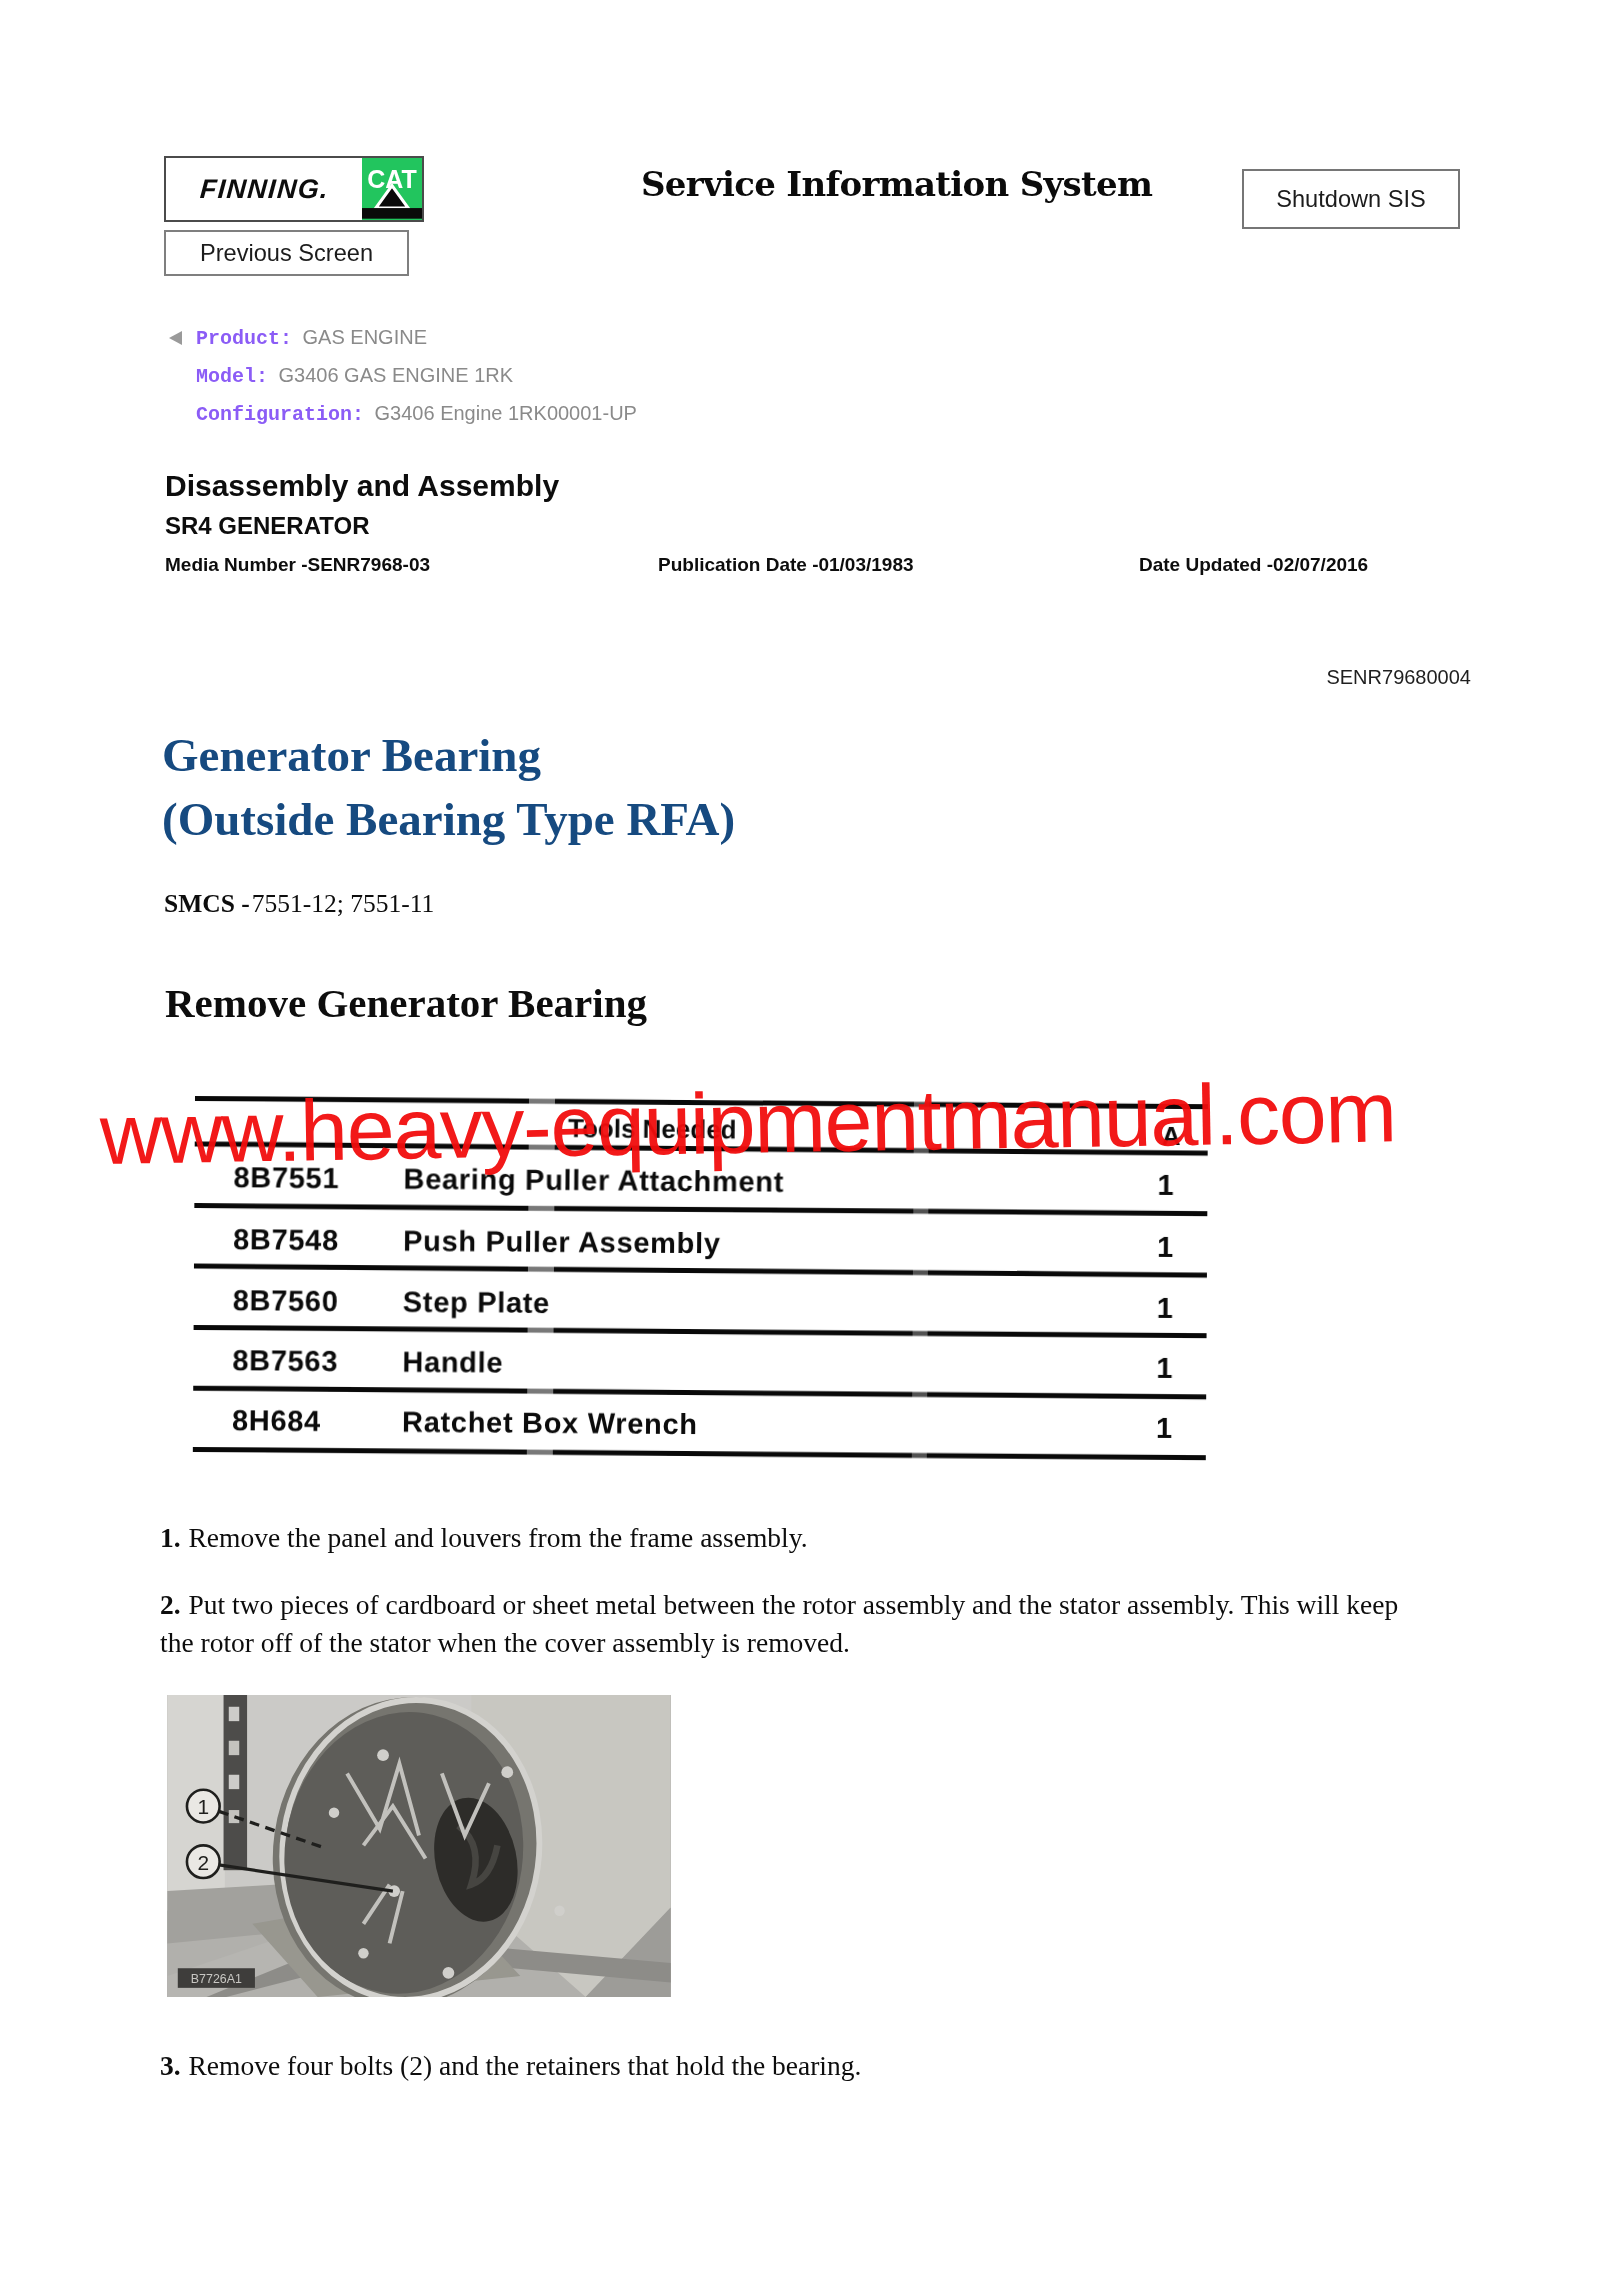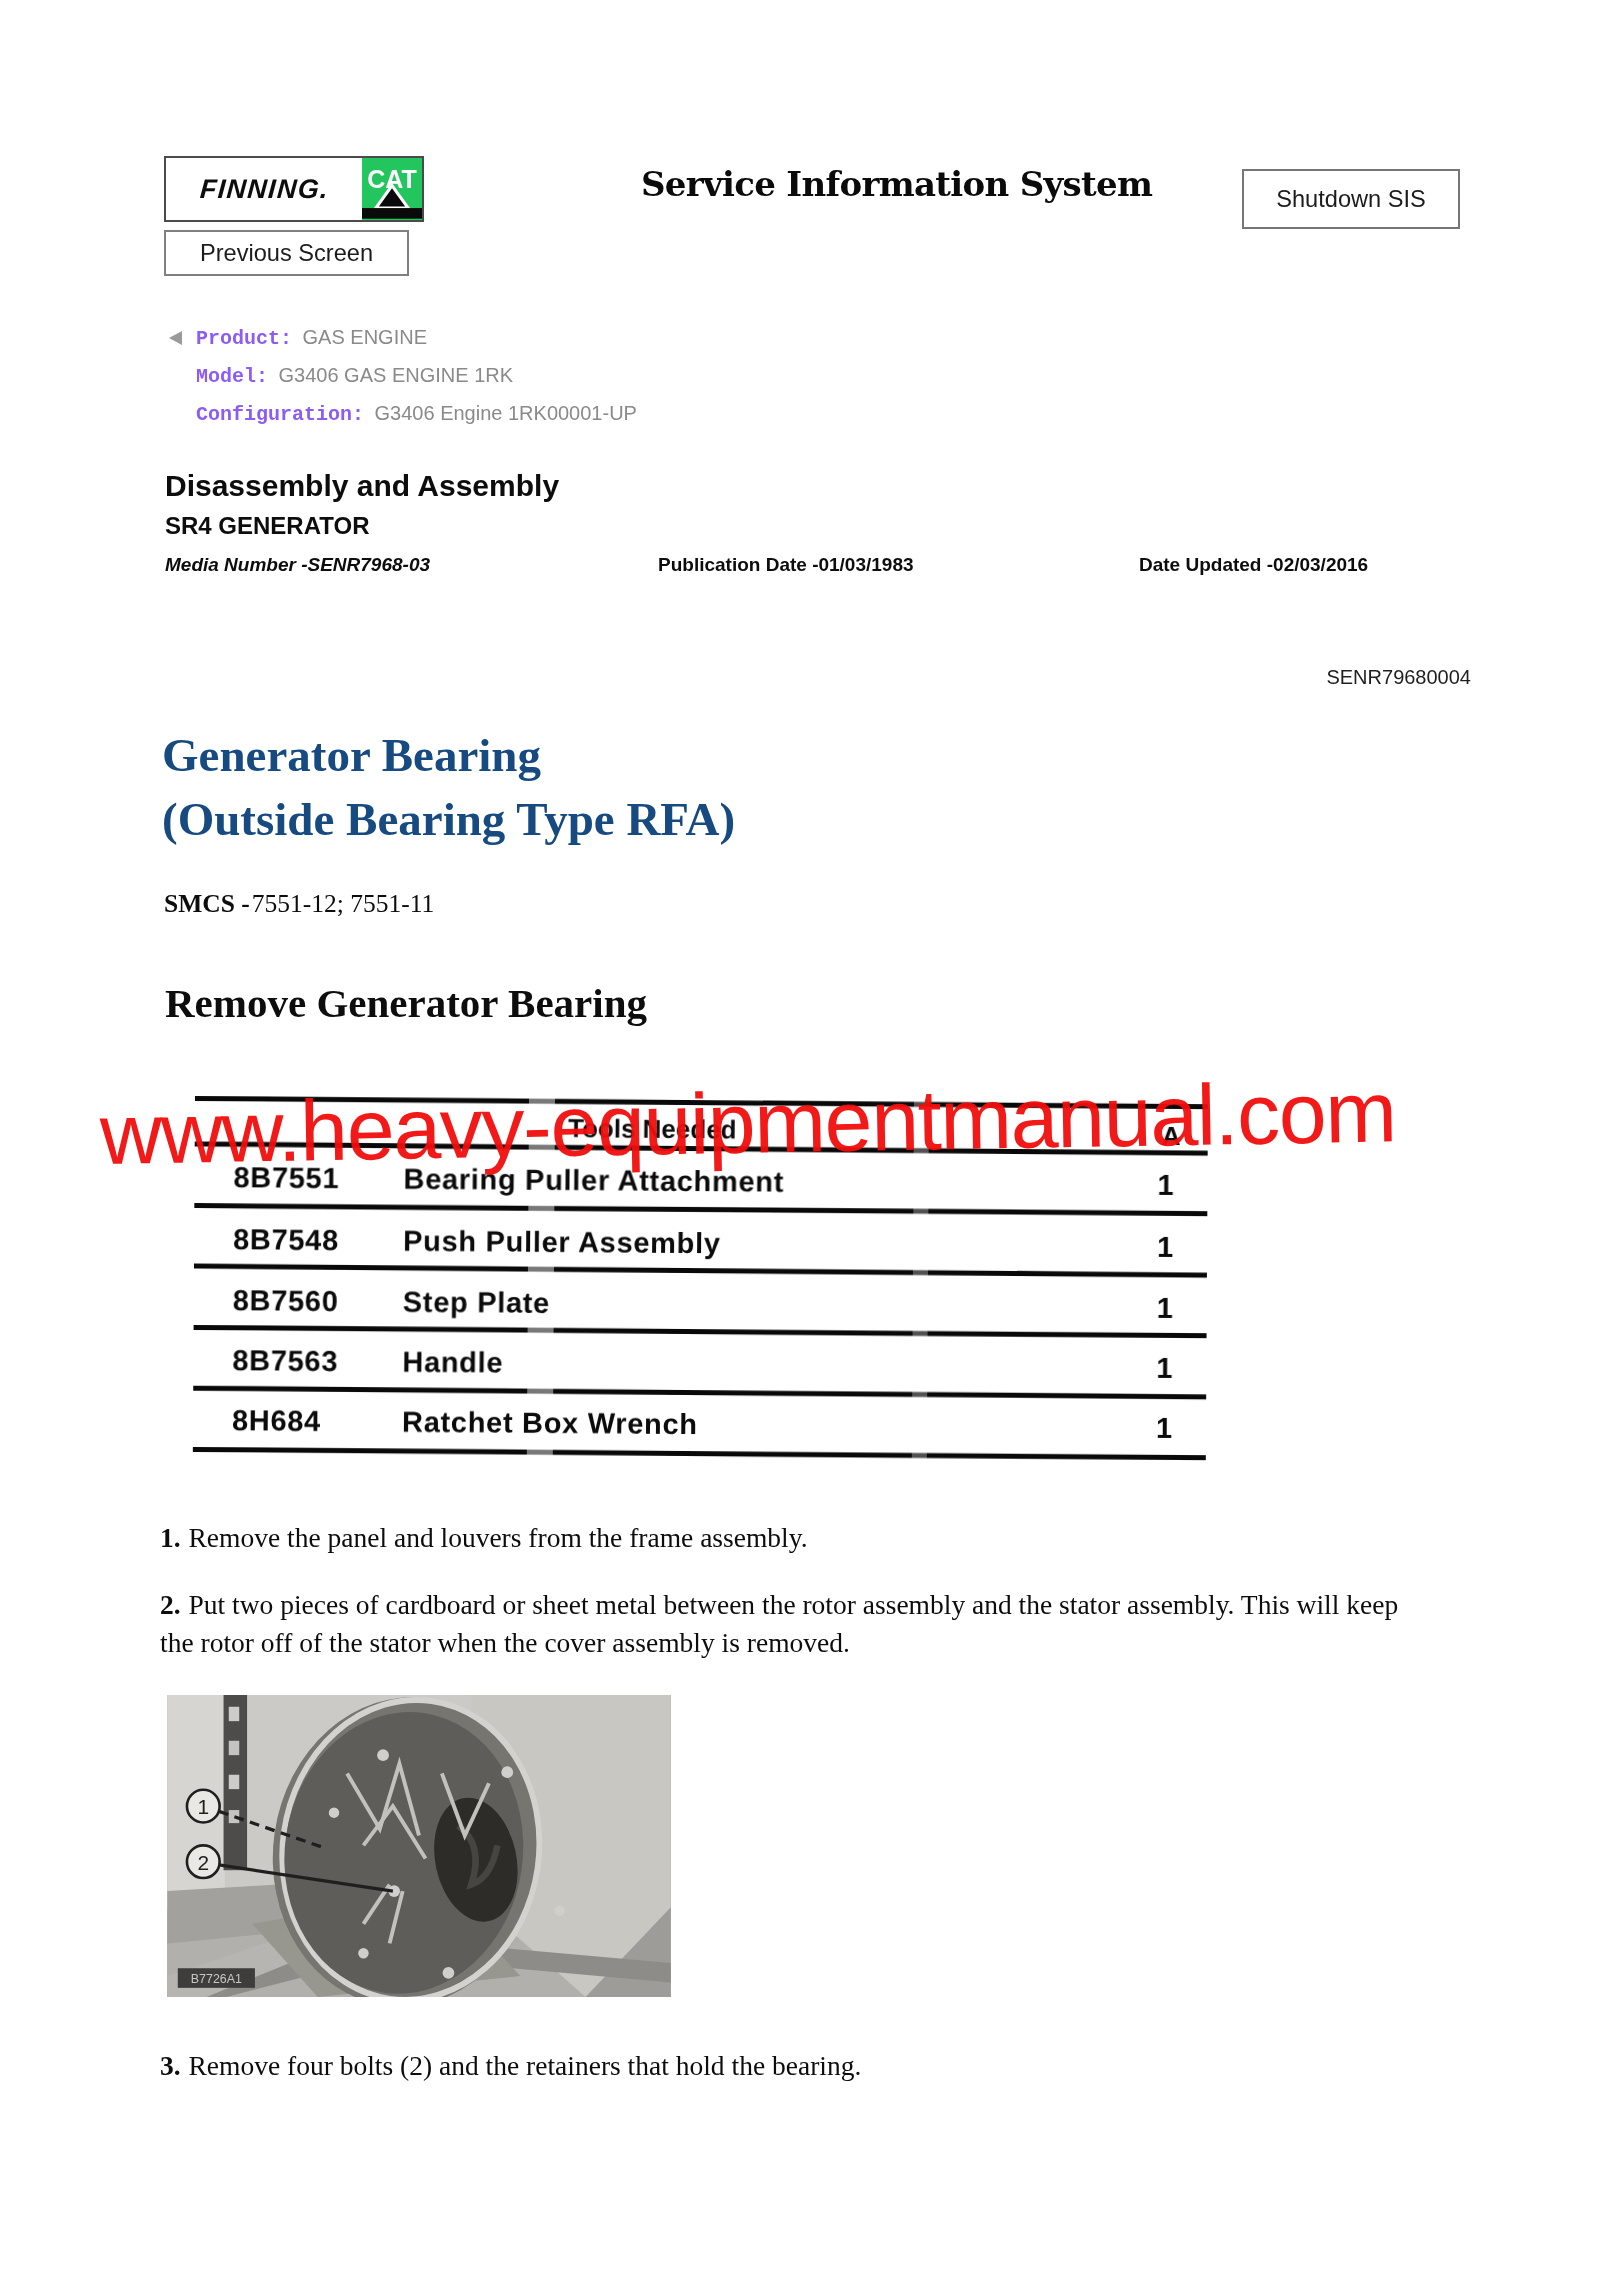--- a/index.html
+++ b/index.html
@@ -34,21 +34,21 @@
     border-right:13px solid #9a9a9a; filter:blur(0.4px); }
   .info-row{ left:196px; font-size:20px; white-space:nowrap; }
   .info-row .lbl{ color:#8b5cf6; font-weight:600; margin-right:10.5px;font-family:Liberation Mono, monospace; }
   .info-row .val{ color:#8a8a8a; }
   .row-product{ top:326px; } .row-model{ top:364px; } .row-config{ top:402px; }
 
   .section-title{ left:165px; top:469px; font-size:30px; font-weight:bold; color:#0d0d0d; }
   .subsection{ left:165px; top:512px; font-size:24px; font-weight:bold; color:#0d0d0d; }
   .media-row{ left:0; top:554px; width:1623px; font-size:19px; font-weight:bold; color:#0d0d0d; }
   .media-item{ position:absolute; white-space:nowrap; }
-  .mi-0{ left:165px;font-style:italic; } .mi-1{ left:658px; } .mi-2{ left:1139px; }
+  .mi-0{ left:165px; } .mi-1{ left:658px; } .mi-2{ left:1139px; }
 
   .doc-code{ left:1296px; top:666px; width:175px; text-align:right;
     font-size:20px; color:#1f1f1f; }
 
   
   .blue-heading{ left:162px; top:723px; font-family:"Liberation Serif", serif;
     font-weight:bold; font-size:47px; line-height:64px; color:#164a80; }
   .smcs{ left:164px; top:889px; font-family:"Liberation Serif", serif; font-size:25.5px; color:#0d0d0d; }
   .smcs .lbl{ font-weight:bold; margin-right:2px; }
   .proc-title{ left:165px; top:979px; font-family:"Liberation Serif", serif;
@@ -125,21 +125,21 @@
   <div class="abs info-row row-config">
     <span class="lbl">Configuration:</span><span class="val">G3406 Engine 1RK00001-UP</span>
   </div>
 
   <div class="abs section-title">Disassembly and Assembly</div>
   <div class="abs subsection">SR4 GENERATOR</div>
 
   <div class="abs media-row">
     <span class="media-item mi-0">Media Number -SENR7968-03</span>
     <span class="media-item mi-1">Publication Date -01/03/1983</span>
-    <span class="media-item mi-2">Date Updated -02/03/2016</span>
+    <span class="media-item mi-2">Date Updated -02/07/2016</span>
   </div>
 
   <div class="abs doc-code">SENR79680004</div>
 
   <div class="abs blue-heading">
     <div>Generator Bearing</div>
     <div>(Outside Bearing Type RFA)</div>
   </div>
 
   <div class="abs smcs">

